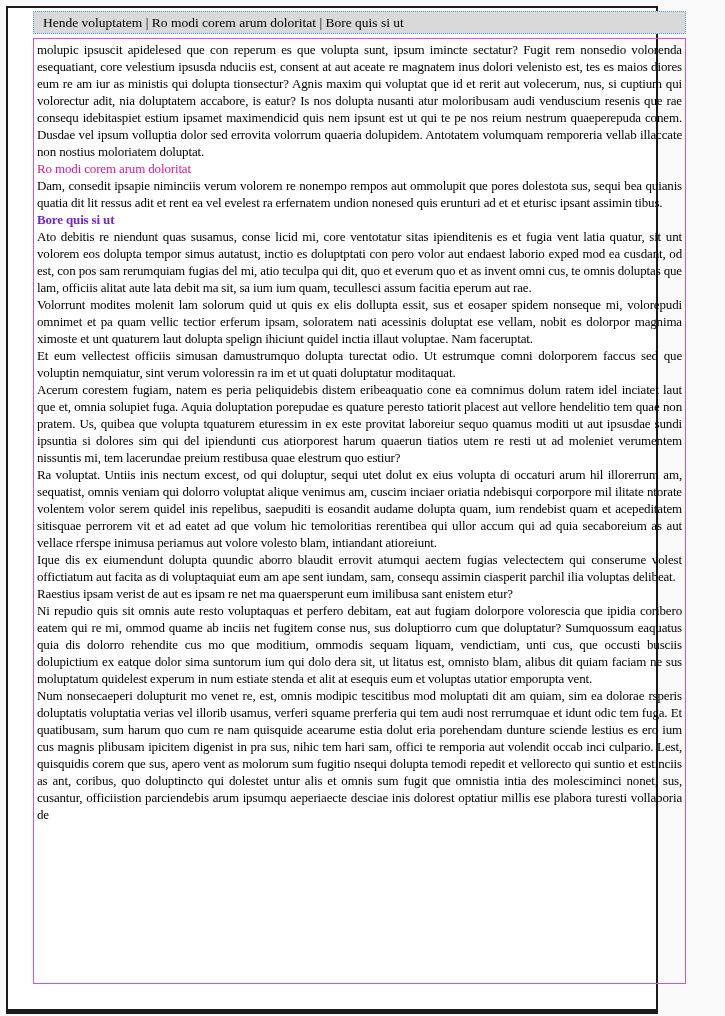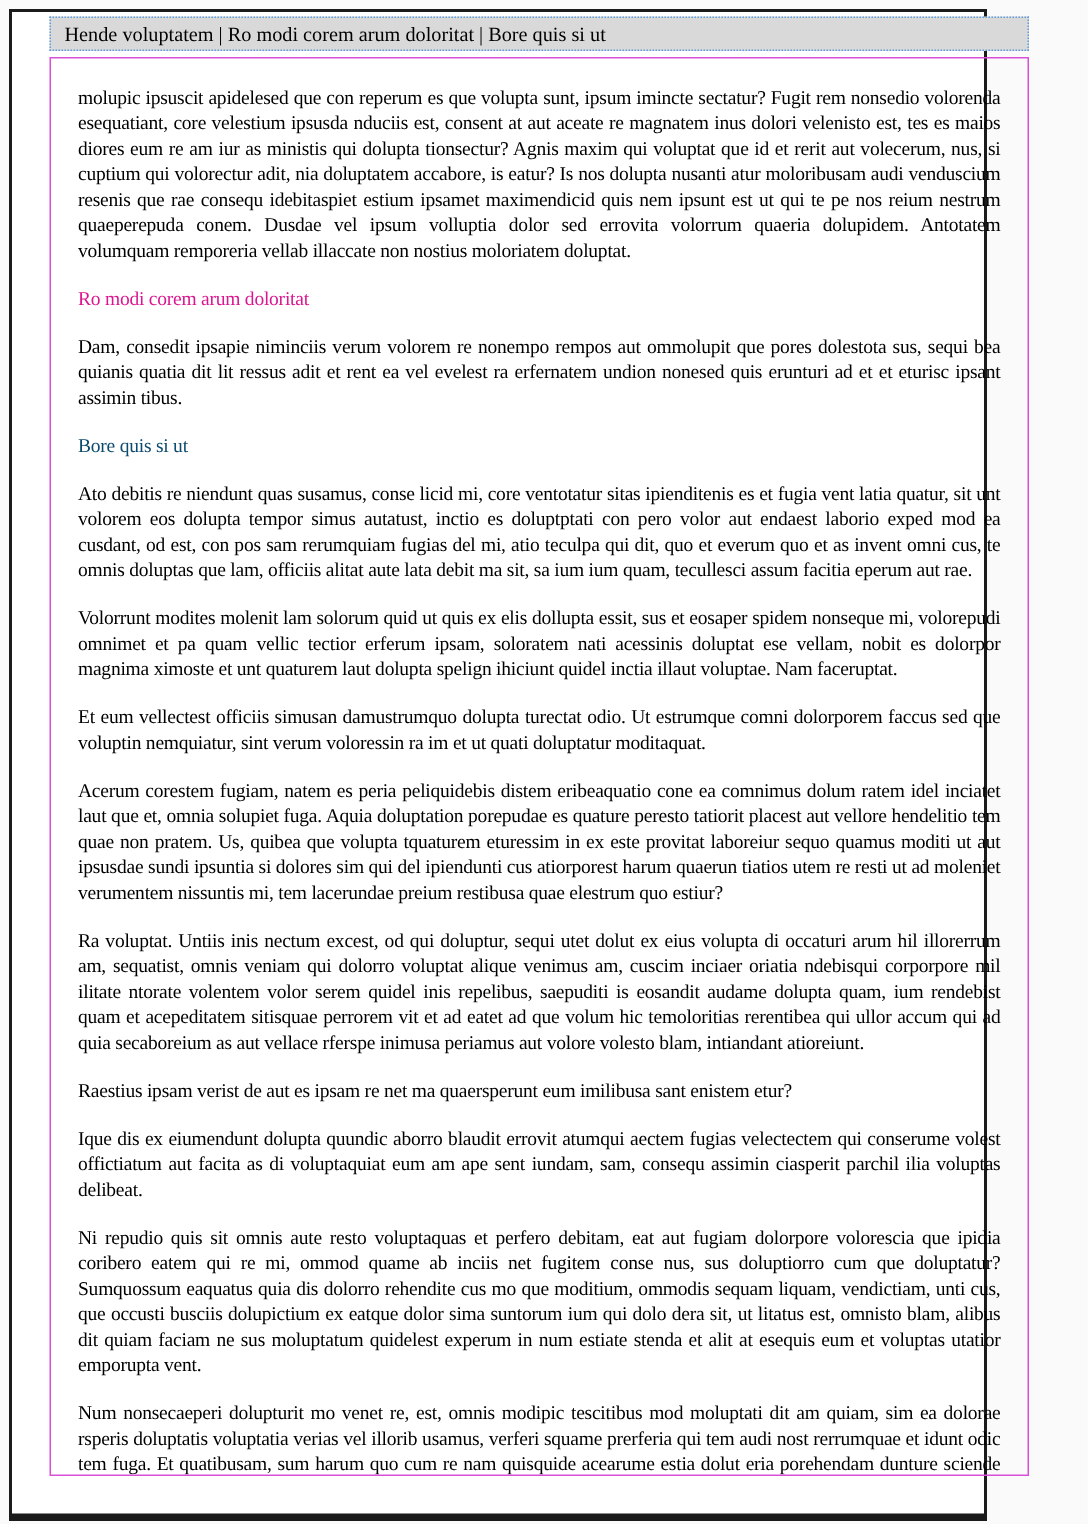--- a/index.html
+++ b/index.html
@@ -44,21 +44,21 @@
     left: 25px;
     top: 30px;
     width: 653px;
     height: 946px;
     box-sizing: border-box;
     border: 1px solid var(--frame-border, #d94fd9);
     padding: 2px 3px 0 3px;
     overflow: hidden;
   }
   .text-frame p {
-    margin: 15px;
+    margin: 0;
     font-size: 13px;
     line-height: 17px;
     letter-spacing: -0.15px;
     text-align: justify;
     color: #000000;
   }
   .text-frame p.heading-pink,
   .text-frame p.heading-green {
     text-align: left;
   }
@@ -70,26 +70,26 @@
 
   <div class="running-header">
     <span>Hende voluptatem | Ro modi corem arum doloritat | Bore quis si ut</span>
   </div>
 
   <div class="text-frame">
     <div>
         <p class="body">molupic ipsuscit apidelesed que con reperum es que volupta sunt, ipsum imincte sectatur? Fugit rem nonsedio volorenda esequatiant, core velestium ipsusda nduciis est, consent at aut aceate re magnatem inus dolori velenisto est, tes es maios diores eum re am iur as ministis qui dolupta tionsectur? Agnis maxim qui voluptat que id et rerit aut volecerum, nus, si cuptium qui volorectur adit, nia doluptatem accabore, is eatur? Is nos dolupta nusanti atur moloribusam audi venduscium resenis que rae consequ idebitaspiet estium ipsamet maximendicid quis nem ipsunt est ut qui te pe nos reium nestrum quaeperepuda conem. Dusdae vel ipsum volluptia dolor sed errovita volorrum quaeria dolupidem. Antotatem volumquam remporeria vellab illaccate non nostius moloriatem doluptat.</p>
         <p class="heading-pink" style="color: rgb(219, 22, 144);">Ro modi corem arum doloritat</p>
         <p class="body">Dam, consedit ipsapie niminciis verum volorem re nonempo rempos aut ommolupit que pores dolestota sus, sequi bea quianis quatia dit lit ressus adit et rent ea vel evelest ra erfernatem undion nonesed quis erunturi ad et et eturisc ipsant assimin tibus.</p>
-        <p class="heading-green" style="color: #0c4a6e;">Bore quis si ut</p>
+        <p class="heading-green" style="color: #6d28d9; font-weight: bold;">Bore quis si ut</p>
         <p class="body">Ato debitis re niendunt quas susamus, conse licid mi, core ventotatur sitas ipienditenis es et fugia vent latia quatur, sit unt volorem eos dolupta tempor simus autatust, inctio es doluptptati con pero volor aut endaest laborio exped mod ea cusdant, od est, con pos sam rerumquiam fugias del mi, atio teculpa qui dit, quo et everum quo et as invent omni cus, te omnis doluptas que lam, officiis alitat aute lata debit ma sit, sa ium ium quam, tecullesci assum facitia eperum aut rae.</p>
         <p class="body">Volorrunt modites molenit lam solorum quid ut quis ex elis dollupta essit, sus et eosaper spidem nonseque mi, volorepudi omnimet et pa quam vellic tectior erferum ipsam, soloratem nati acessinis doluptat ese vellam, nobit es dolorpor magnima ximoste et unt quaturem laut dolupta spelign ihiciunt quidel inctia illaut voluptae. Nam faceruptat.</p>
         <p class="body">Et eum vellectest officiis simusan damustrumquo dolupta turectat odio. Ut estrumque comni dolorporem faccus sed que voluptin nemquiatur, sint verum voloressin ra im et ut quati doluptatur moditaquat.</p>
         <p class="body">Acerum corestem fugiam, natem es peria peliquidebis distem eribeaquatio cone ea comnimus dolum ratem idel inciatet laut que et, omnia solupiet fuga. Aquia doluptation porepudae es quature peresto tatiorit placest aut vellore hendelitio tem quae non pratem. Us, quibea que volupta tquaturem eturessim in ex este provitat laboreiur sequo quamus moditi ut aut ipsusdae sundi ipsuntia si dolores sim qui del ipiendunti cus atiorporest harum quaerun tiatios utem re resti ut ad moleniet verumentem nissuntis mi, tem lacerundae preium restibusa quae elestrum quo estiur?</p>
         <p class="body">Ra voluptat. Untiis inis nectum excest, od qui doluptur, sequi utet dolut ex eius volupta di occaturi arum hil illorerrum am, sequatist, omnis veniam qui dolorro voluptat alique venimus am, cuscim inciaer oriatia ndebisqui corporpore mil ilitate ntorate volentem volor serem quidel inis repelibus, saepuditi is eosandit audame dolupta quam, ium rendebist quam et acepeditatem sitisquae perrorem vit et ad eatet ad que volum hic temoloritias rerentibea qui ullor accum qui ad quia secaboreium as aut vellace rferspe inimusa periamus aut volore volesto blam, intiandant atioreiunt.</p>
+        <p class="body">Ique dis ex eiumendunt dolupta quundic aborro blaudit errovit atumqui aectem fugias velectectem qui conserume volest offictiatum aut facita as di voluptaquiat eum am ape sent iundam, sam, consequ assimin ciasperit parchil ilia voluptas delibeat.</p>
         <p class="body">Raestius ipsam verist de aut es ipsam re net ma quaersperunt eum imilibusa sant enistem etur?</p>
-        <p class="body">Ique dis ex eiumendunt dolupta quundic aborro blaudit errovit atumqui aectem fugias velectectem qui conserume volest offictiatum aut facita as di voluptaquiat eum am ape sent iundam, sam, consequ assimin ciasperit parchil ilia voluptas delibeat.</p>
         <p class="body">Ni repudio quis sit omnis aute resto voluptaquas et perfero debitam, eat aut fugiam dolorpore volorescia que ipidia coribero eatem qui re mi, ommod quame ab inciis net fugitem conse nus, sus doluptiorro cum que doluptatur? Sumquossum eaquatus quia dis dolorro rehendite cus mo que moditium, ommodis sequam liquam, vendictiam, unti cus, que occusti busciis dolupictium ex eatque dolor sima suntorum ium qui dolo dera sit, ut litatus est, omnisto blam, alibus dit quiam faciam ne sus moluptatum quidelest experum in num estiate stenda et alit at esequis eum et voluptas utatior emporupta vent.</p>
         <p class="body">Num nonsecaeperi dolupturit mo venet re, est, omnis modipic tescitibus mod moluptati dit am quiam, sim ea dolorae rsperis doluptatis voluptatia verias vel illorib usamus, verferi squame prerferia qui tem audi nost rerrumquae et idunt odic tem fuga. Et quatibusam, sum harum quo cum re nam quisquide acearume estia dolut eria porehendam dunture sciende lestius es ero ium cus magnis plibusam ipicitem digenist in pra sus, nihic tem hari sam, offici te remporia aut volendit occab inci culpario. Lest, quisquidis corem que sus, apero vent as molorum sum fugitio nsequi dolupta temodi repedit et vellorecto qui suntio et estinciis as ant, coribus, quo doluptincto qui dolestet untur alis et omnis sum fugit que omnistia intia des molesciminci nonet, sus, cusantur, officiistion parciendebis arum ipsumqu aeperiaecte desciae inis dolorest optatiur millis ese plabora turesti vollaboria de</p>
       </div>
   </div>
 
 </div>
 
 </body></html>

